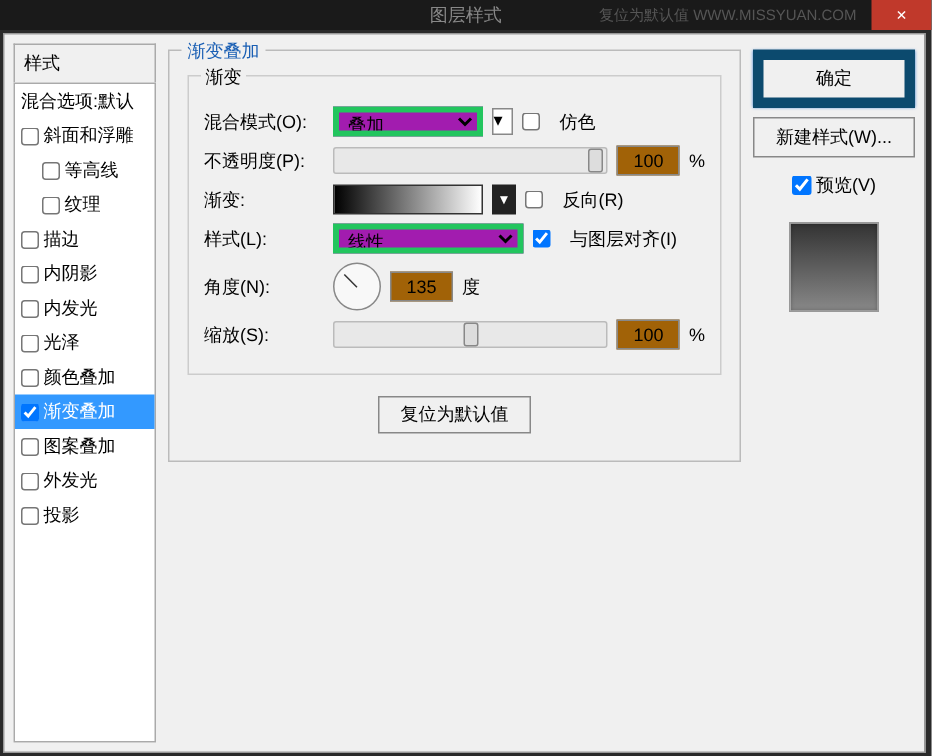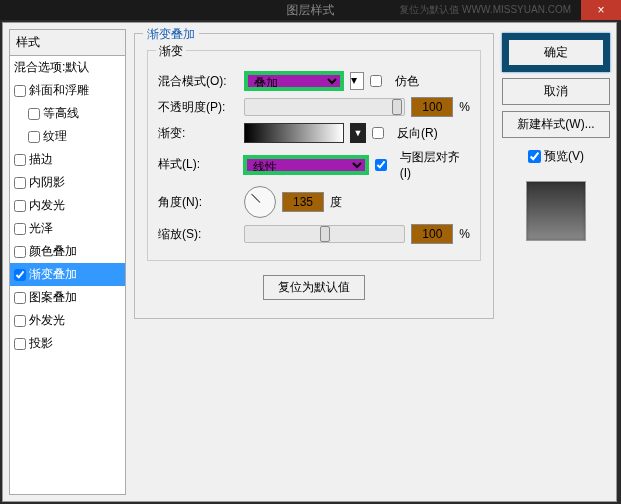--- a/index.html
+++ b/index.html
@@ -2,21 +2,21 @@
 <html><head>
 <meta charset="utf-8">
 <style>
 *{box-sizing:border-box;margin:0;padding:0;font-family:"Microsoft YaHei",SimSun,sans-serif;font-size:12px}
 body{background:#2a2a2a;width:621px;height:504px;overflow:hidden}
 .titlebar{height:20px;background:#1a1a1a;color:#888;display:flex;align-items:center;position:relative}
 .title-text{position:absolute;left:50%;transform:translateX(-50%)}
 .watermark{position:absolute;right:50px;color:#555;font-size:10px}
 .close-btn{position:absolute;right:0;width:40px;height:20px;background:#c0392b;color:#fff;display:flex;align-items:center;justify-content:center;cursor:pointer}
 .dialog{background:#f0f0f0;width:615px;height:480px;margin:2px;border:1px solid #999;display:flex;padding:6px}
-.left-panel{width:117px;display:flex;flex-direction:column}
+.left-panel{width:95px;display:flex;flex-direction:column}
 .left-header{border:1px solid #aaa;border-bottom:none;padding:4px 6px;background:#f0f0f0}
 .left-list{border:1px solid #aaa;flex:1;background:#fff}
 .list-item{padding:3px 4px;display:flex;align-items:center;gap:3px;cursor:pointer}
 .list-item.indent{padding-left:18px}
 .list-item.sel{background:#3399ff;color:#fff}
 .list-item input[type=checkbox]{width:12px;height:12px}
 .center-panel{flex:1;padding:0 8px;position:relative}
 .fieldset{border:1px solid #bbb;padding:10px 12px 18px;position:relative;margin-top:4px}
 .legend{position:absolute;top:-8px;left:8px;background:#f0f0f0;padding:0 4px;color:#1a5fb4}
 .sub-fieldset{border:1px solid #ccc;padding:14px 10px 10px;position:relative;margin-top:6px}
@@ -177,21 +177,20 @@
       </div>
 
       <div class="btn-row">
         <button class="btn">复位为默认值</button>
       </div>
     </div>
   </div>
 
   <div class="right-panel">
     <button class="rbtn primary">确定</button>
-    <button class="rbtn">取消</button>
     <button class="rbtn">新建样式(W)...</button>
     <div class="preview-chk">
         <input type="checkbox" checked="" style="">
         <span>预览(V)</span>
       </div>
     <div class="preview-box"></div>
   </div>
 
 </div>
 

